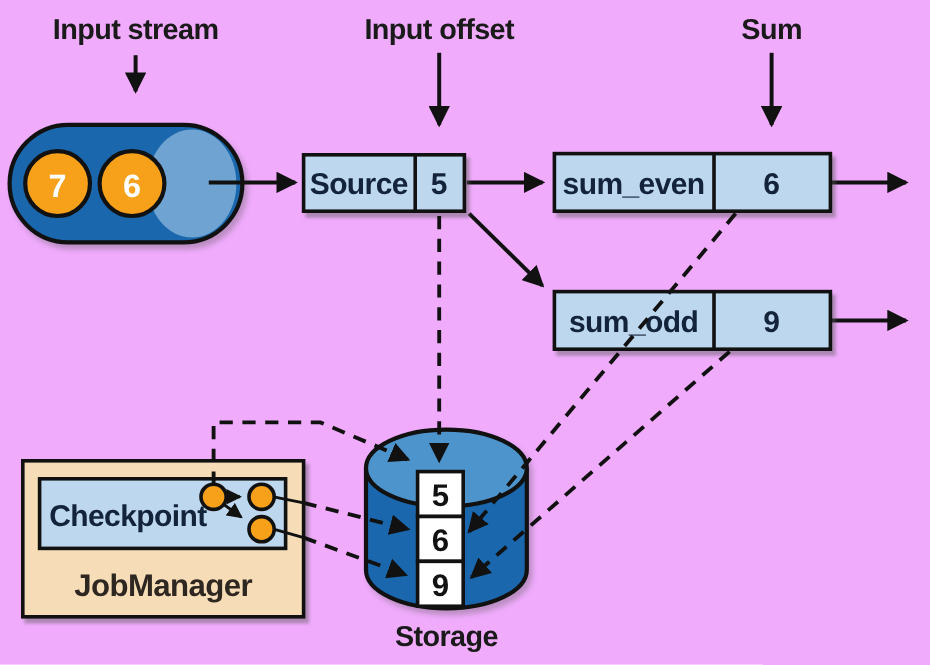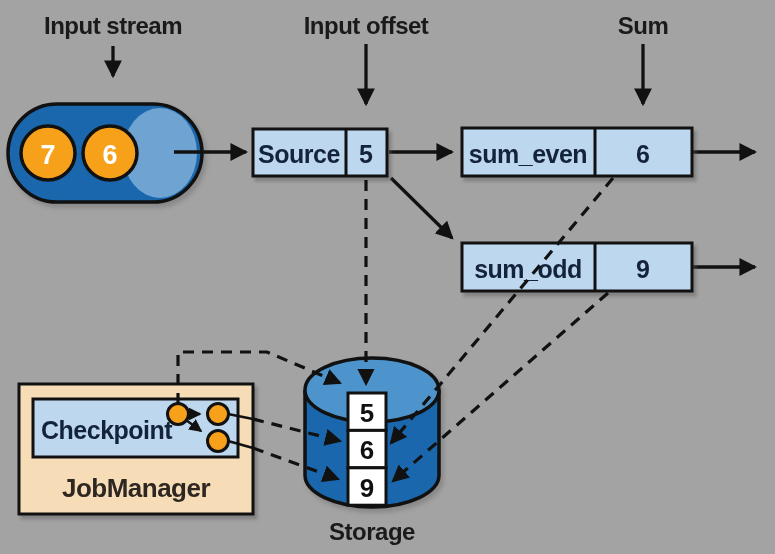--- a/index.html
+++ b/index.html
@@ -1,18 +1,18 @@
 <!DOCTYPE html>
 <html><head>
 <meta charset="utf-8">
 <style>
   html,body { margin:0; padding:0; background:#ffffff; }
   .stage {
     width:775px; height:554px; position:relative; overflow:hidden;
-    background:#a3a3a3;
+    background:#f0abfc;
     font-family:"Liberation Sans","DejaVu Sans",sans-serif;
   }
   svg { display:block; }
   text {
     font-family:"Liberation Sans","DejaVu Sans",sans-serif;
     font-weight:bold;
     fill:#1a1a1a;
   }
   .ann-label   { font-size:24px; letter-spacing:-0.5px; }
   .node-label  { font-size:25px; fill:#13233a; letter-spacing:-0.5px; }

